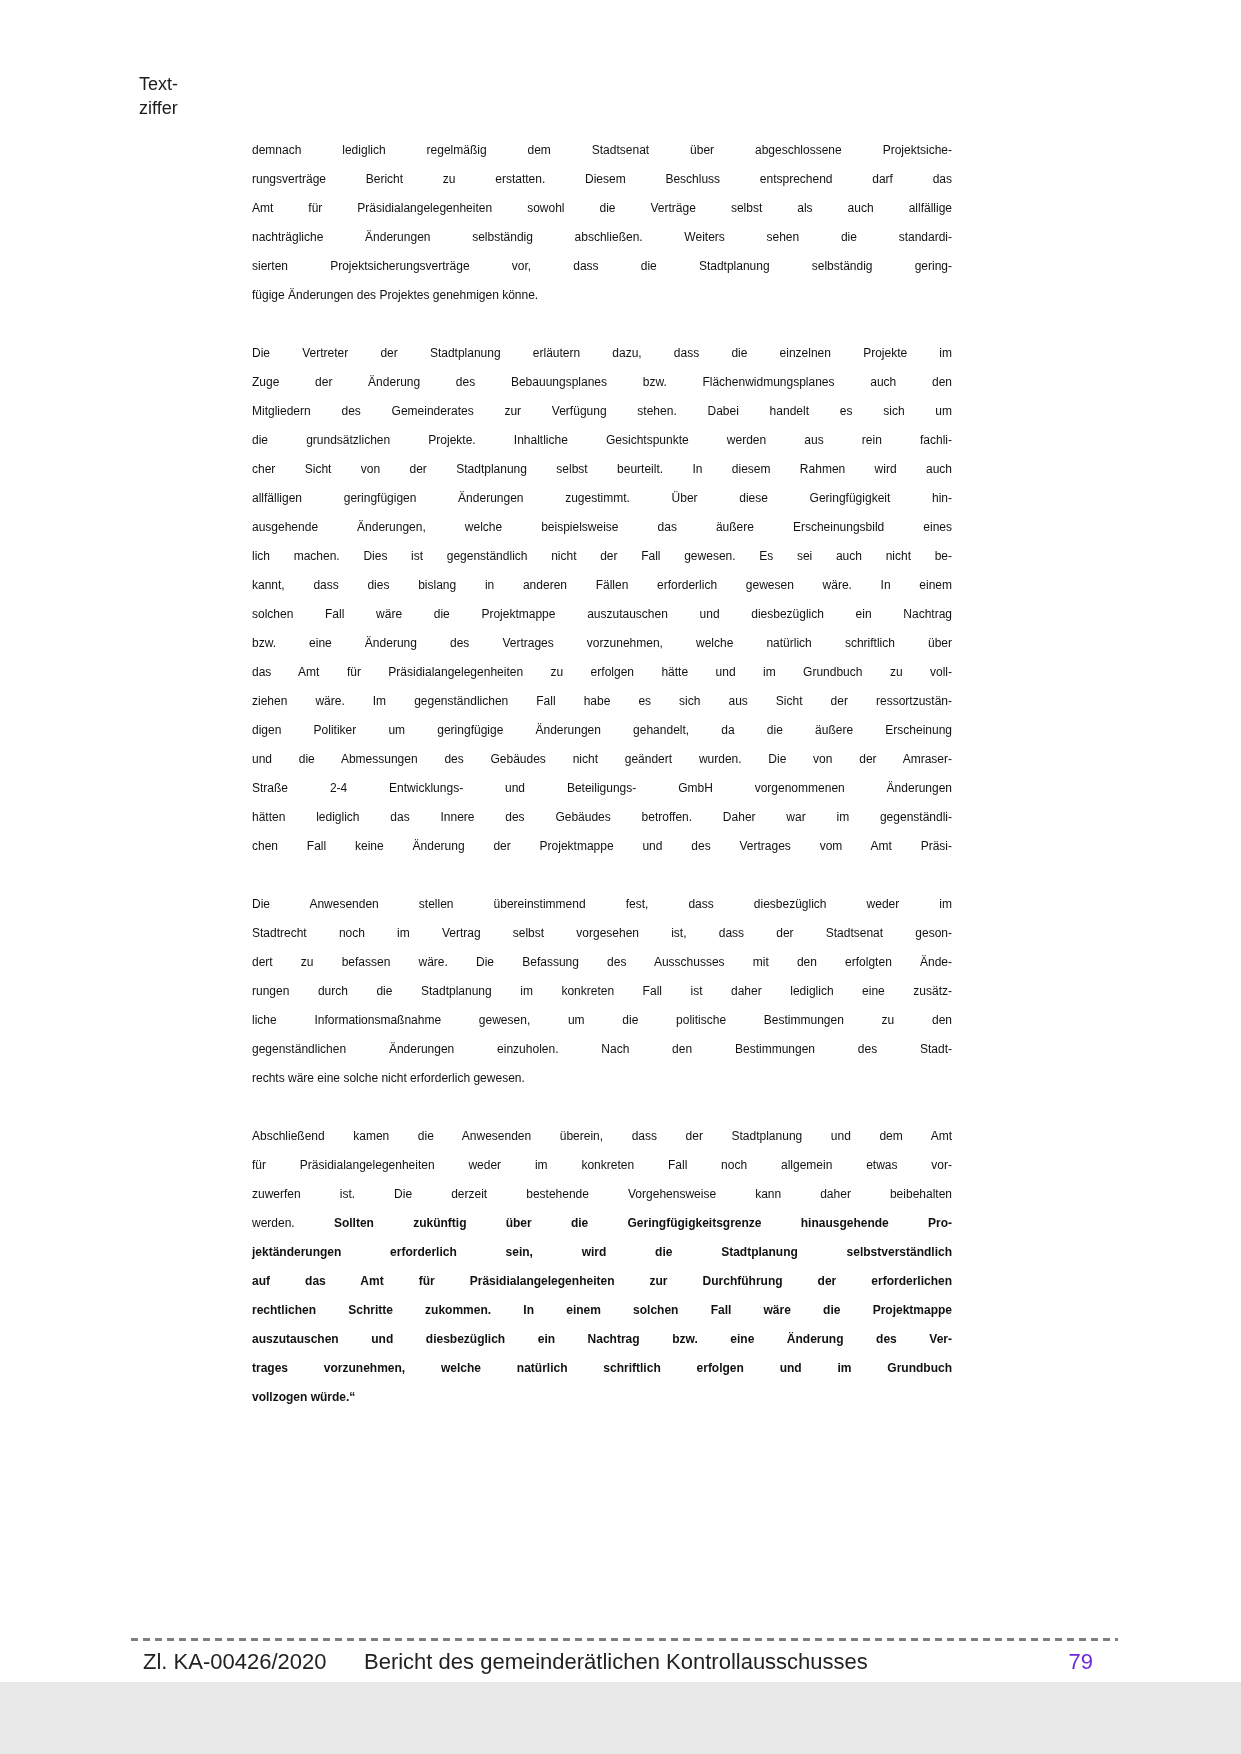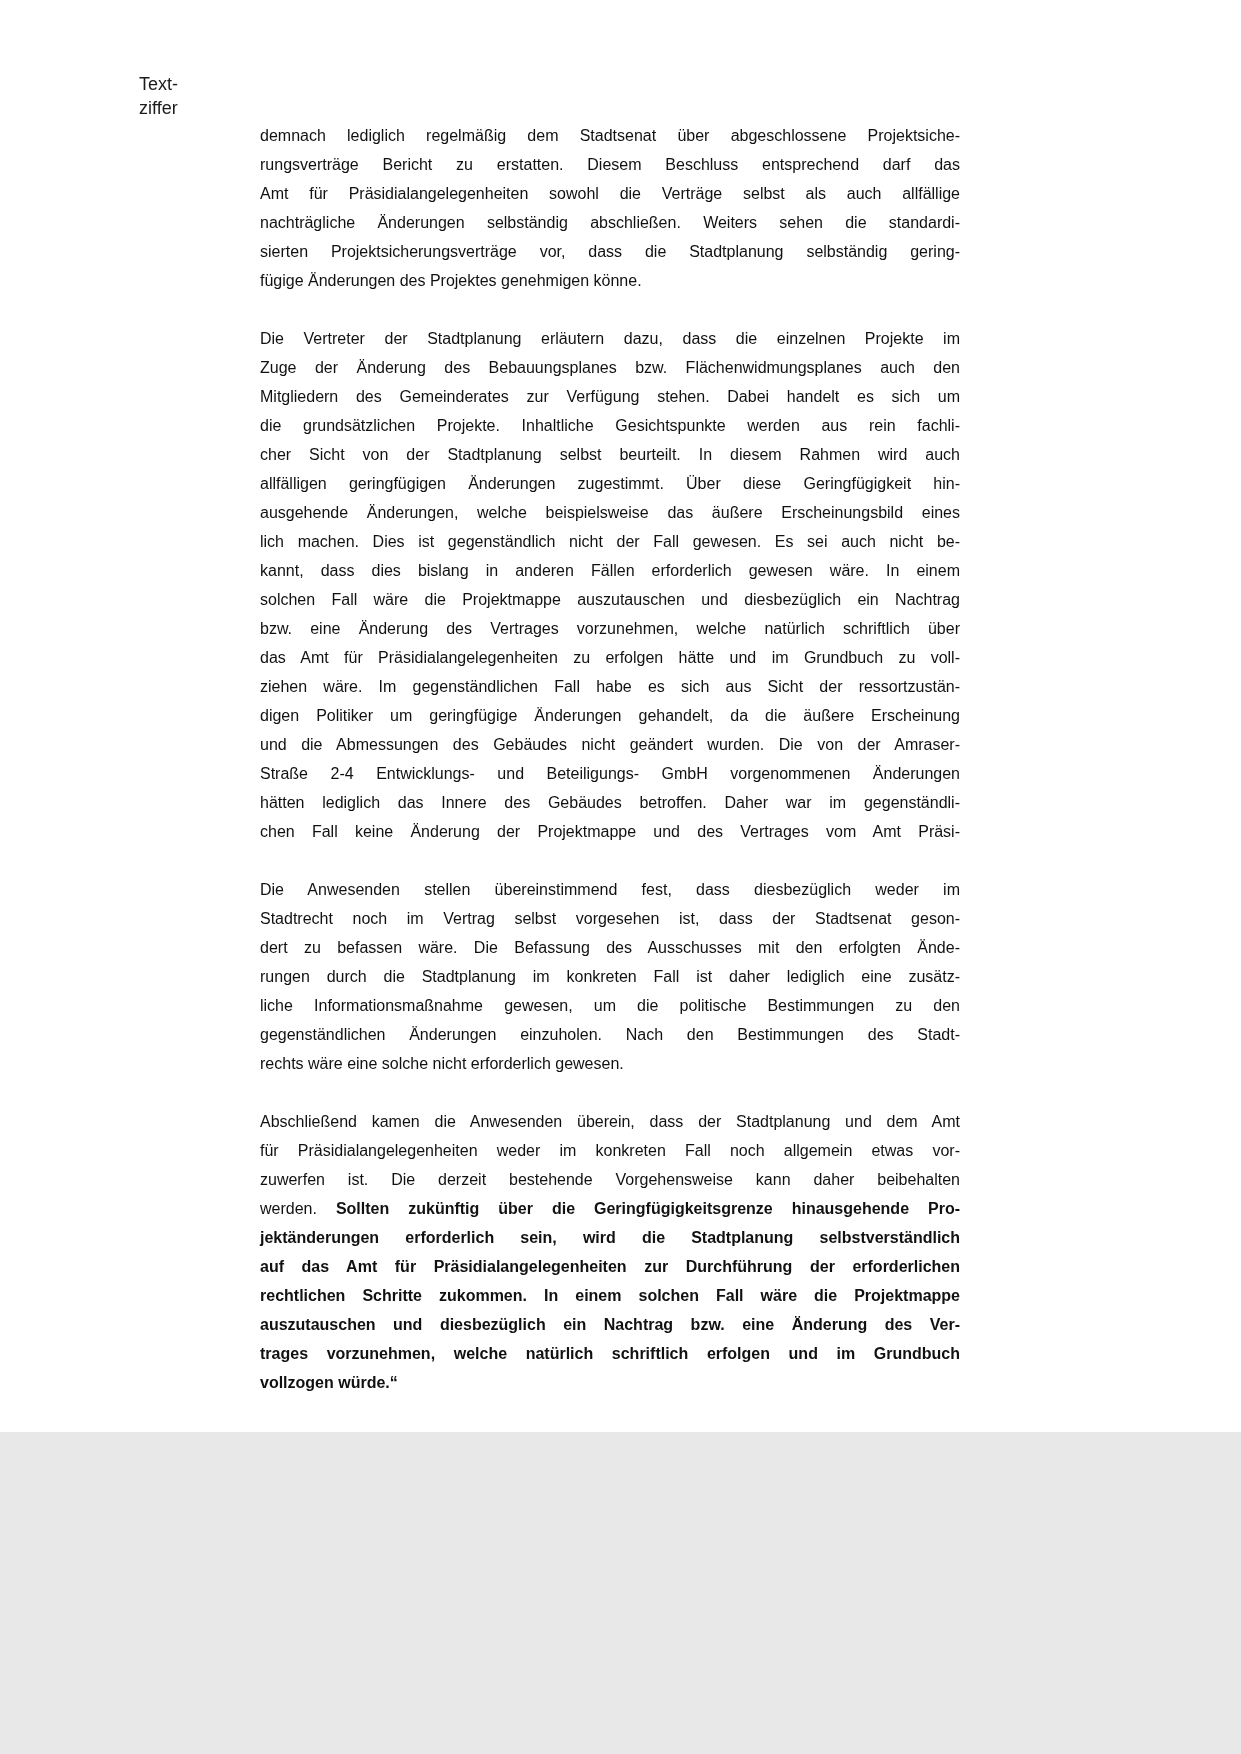--- a/index.html
+++ b/index.html
@@ -3,21 +3,21 @@
 <meta charset="utf-8">
 <style>
   html, body {
     margin: 0;
     padding: 0;
     background: #e8e8e8;
   }
   #page {
     position: relative;
     width: 1241px;
-    height: 1432px;
+    height: 1682px;
     margin: 0 auto;
     background: #ffffff;
     font-family: "Liberation Sans", sans-serif;
     color: #111111;
     overflow: hidden;
   }
   
   #margin-label {
     position: absolute;
     left: 139px;
@@ -25,26 +25,25 @@
     font-size: 18px;
     line-height: 24px;
     color: #1c1c1c;
   }
   #margin-label span { display: block; }
 
   
   #body-text {
     position: absolute;
     left: 252px;
-    top: 121px;
+    top: 136px;
     width: 700px;
-    font-size: 16px;
+    font-size: 12px;
     line-height: 29px;
     color: #111111;
-    margin-left: 8px;
   }
   .para { margin: 0 0 29px 0; }
   .para:last-child { margin-bottom: 0; }
   .line {
     text-align: justify;
     text-align-last: justify;
     -moz-text-align-last: justify;
   }
   .line.last {
     text-align-last: left;

